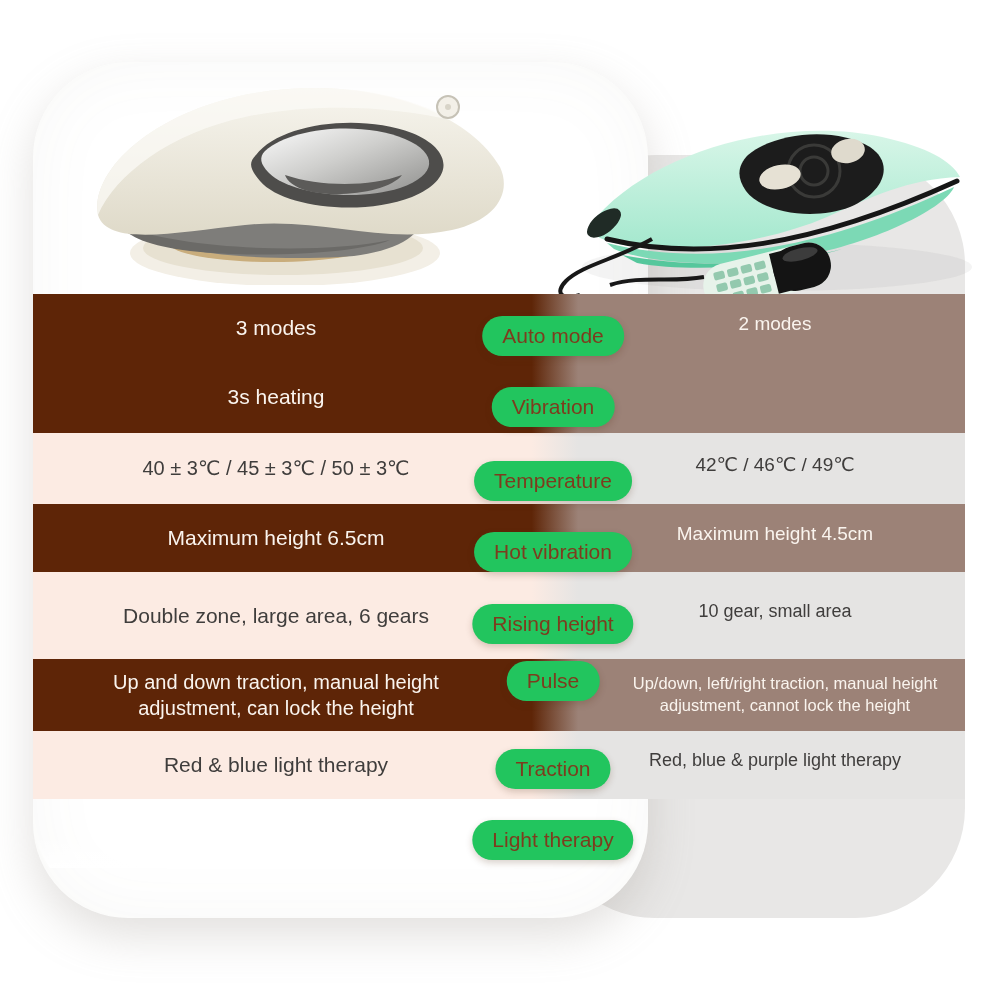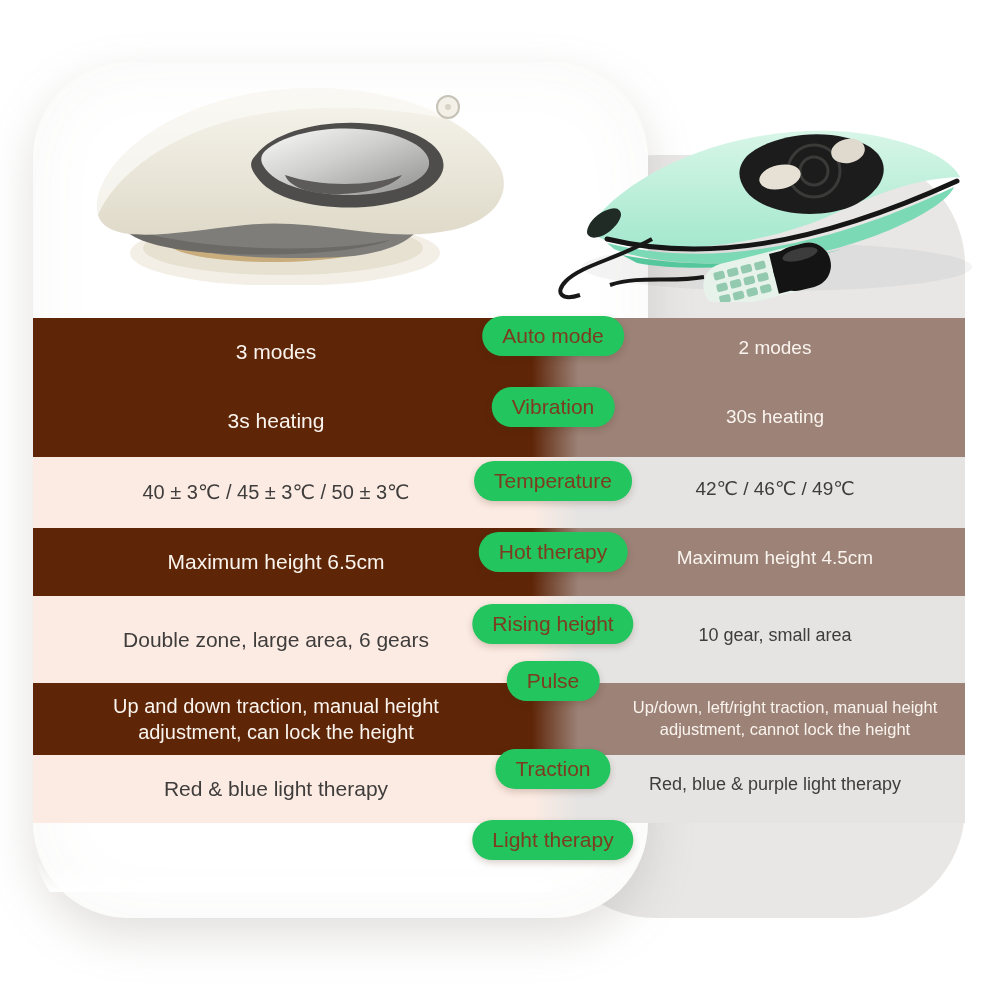--- a/index.html
+++ b/index.html
@@ -17,21 +17,21 @@
   }
   .card-right{
     position:absolute;left:545px;top:155px;width:420px;height:763px;
     background:#e8e7e6;border-radius:110px;z-index:1;
   }
   
   .photo-left{position:absolute;left:60px;top:55px;width:450px;height:230px;z-index:3;}
   .photo-right{position:absolute;left:552px;top:97px;width:430px;height:205px;z-index:3;}
   
   .rows-clip{
-    position:absolute;left:33px;top:318px;width:932px;height:615px;
+    position:absolute;left:33px;top:294px;width:932px;height:615px;
     overflow:hidden;z-index:4;
     border-bottom-left-radius:95px;border-bottom-right-radius:110px;
   }
   .row{display:flex;align-items:stretch;width:100%;}
   .row--dark{background:linear-gradient(90deg,#5e2507 0%,#5e2507 53.5%,#9c8277 58.5%,#9c8277 100%);}
   .row--light{background:linear-gradient(90deg,#fcebe3 0%,#fcebe3 53.5%,#e5e4e3 58.5%,#e5e4e3 100%);}
   .r1{height:67px}.r2{height:75px}.r3{height:72px}.r4{height:71px}
   .r5{height:68px}.r6{height:87px}.r7{height:72px}.r8{height:68px}
   .cell{display:flex;align-items:center;justify-content:center;text-align:center;line-height:1.32;}
   .cell-left{flex:0 0 486px;font-size:21px;padding:0 12px;box-sizing:border-box;}
@@ -136,21 +136,20 @@
 
 <div class="rows-clip">
   <div class="row r1 row--dark">
     <div class="cell cell-left">3 modes</div>
     <div class="cell-spacer"></div>
     <div class="cell cell-right">2 modes</div>
   </div>
   <div class="row r3 row--dark">
     <div class="cell cell-left">3s heating</div>
     <div class="cell-spacer"></div>
-    <div class="cell cell-right">30s heating</div>
   </div>
   <div class="row r4 row--light">
     <div class="cell cell-left">40 ± 3℃ / 45 ± 3℃ / 50 ± 3℃</div>
     <div class="cell-spacer"></div>
     <div class="cell cell-right">42℃ / 46℃ / 49℃</div>
   </div>
   <div class="row r5 row--dark">
     <div class="cell cell-left">Maximum height 6.5cm</div>
     <div class="cell-spacer"></div>
     <div class="cell cell-right">Maximum height 4.5cm</div>
@@ -169,17 +168,17 @@
     <div class="cell cell-left">Red &amp; blue light therapy</div>
     <div class="cell-spacer"></div>
     <div class="cell cell-right">Red, blue &amp; purple light therapy</div>
   </div>
   <div class="fade-bottom-left"></div>
 </div>
 
 <div class="pill p1">Auto mode</div>
 <div class="pill p2">Vibration</div>
 <div class="pill p3">Temperature</div>
-<div class="pill p4">Hot therapy</div>
+<div class="pill p4">Hot vibration</div>
 <div class="pill p5">Rising height</div>
 <div class="pill p6">Pulse</div>
 <div class="pill p7">Traction</div>
 <div class="pill p8">Light therapy</div>
 
 </body></html>

